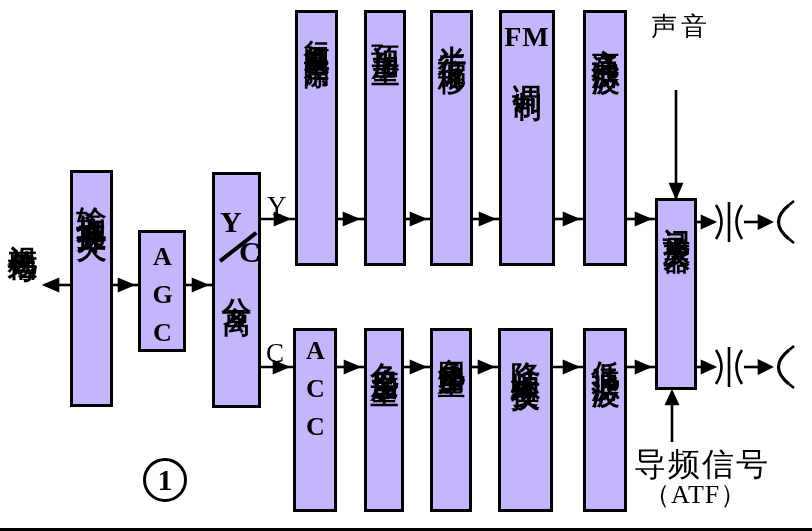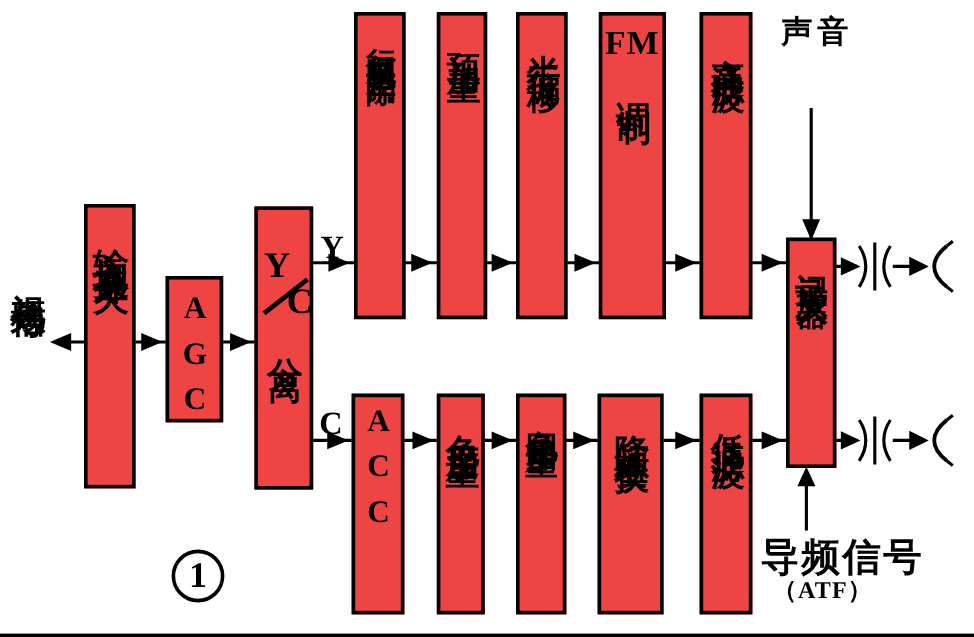--- a/index.html
+++ b/index.html
@@ -2,28 +2,28 @@
 <html><head>
 <meta charset="utf-8">
 <style>
   html,body{margin:0;padding:0;background:#fff;}
   .stage{
     position:relative;width:812px;height:531px;background:#ffffff;
     font-family:"Liberation Serif","DejaVu Serif",serif;color:#000;overflow:hidden;
   }
   .overlay{position:absolute;left:0;top:0;z-index:1;pointer-events:none;}
   .box{
-    position:absolute;border:3px solid #000;background:#ef4444;box-sizing:border-box;z-index:2;
+    position:absolute;border:3px solid #000;background:#c4b5fd;box-sizing:border-box;z-index:2;
   }
   .vt{
     position:absolute;left:50%;transform:translateX(-50%);
     writing-mode:vertical-rl;text-orientation:upright;white-space:nowrap;
     font-weight:700;line-height:1;
   }
-  .hlabel{position:absolute;z-index:2;font-weight:700;white-space:nowrap;line-height:1;}
+  .hlabel{position:absolute;z-index:2;font-weight:400;white-space:nowrap;line-height:1;}
   .vlabel{
     position:absolute;z-index:2;writing-mode:vertical-rl;text-orientation:upright;
     font-weight:700;white-space:nowrap;line-height:1;
   }
   .badge{
     position:absolute;z-index:2;width:44px;height:44px;border:3px solid #000;border-radius:50%;
     box-sizing:border-box;display:flex;align-items:center;justify-content:center;
     font-size:30px;font-weight:700;background:#fff;
   }
   .yc-part{position:absolute;font-weight:700;line-height:1;}
@@ -156,18 +156,18 @@
     <span class="vt" style="top:8px;font-size:28px;letter-spacing:6px;">低通滤波</span>
   </div>
 
   <div class="box" style="left:655px;top:198px;width:42px;height:192px;">
     <span class="vt" style="top:6px;font-size:27px;letter-spacing:5px;">记录放大器</span>
   </div>
 
   <div class="hlabel" style="left:651px;top:14px;font-size:26px;letter-spacing:4px;">声音</div>
 
   <div class="hlabel" style="left:634px;top:448px;font-size:32px;letter-spacing:2px;">导频信号</div>
-  <div class="hlabel" style="left:644px;top:482px;font-size:20px;letter-spacing:1px;">（ATF）</div>
+  <div class="hlabel" style="left:644px;top:482px;font-size:26px;letter-spacing:1px;">（ATF）</div>
 
   <div class="badge" style="left:143px;top:458px;">1</div>
 
   <div class="edge" style="left:0;top:528px;width:812px;height:3px;"></div>
 </div>
 
 </body></html>

